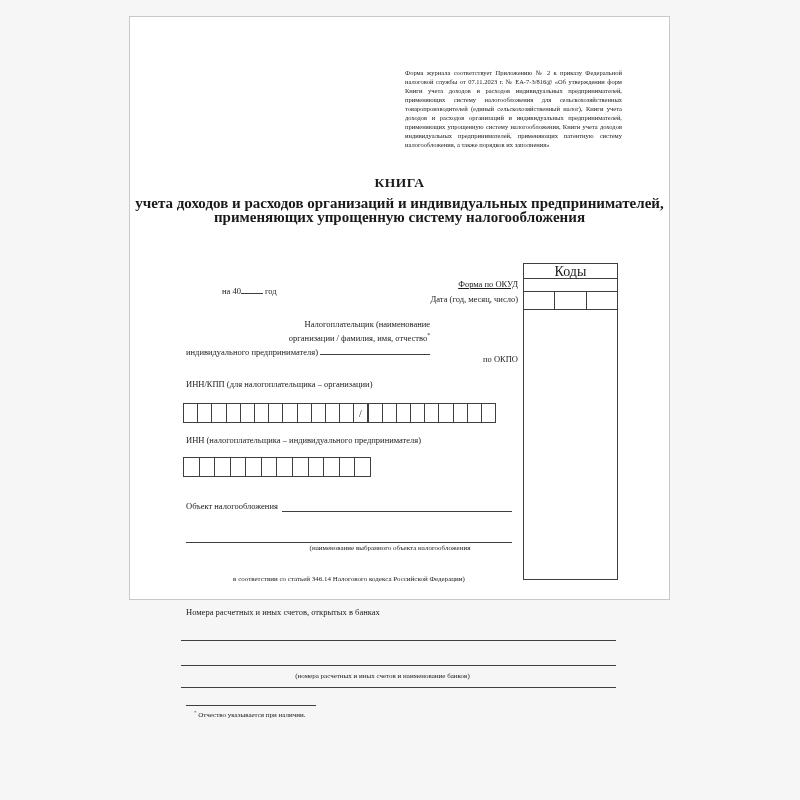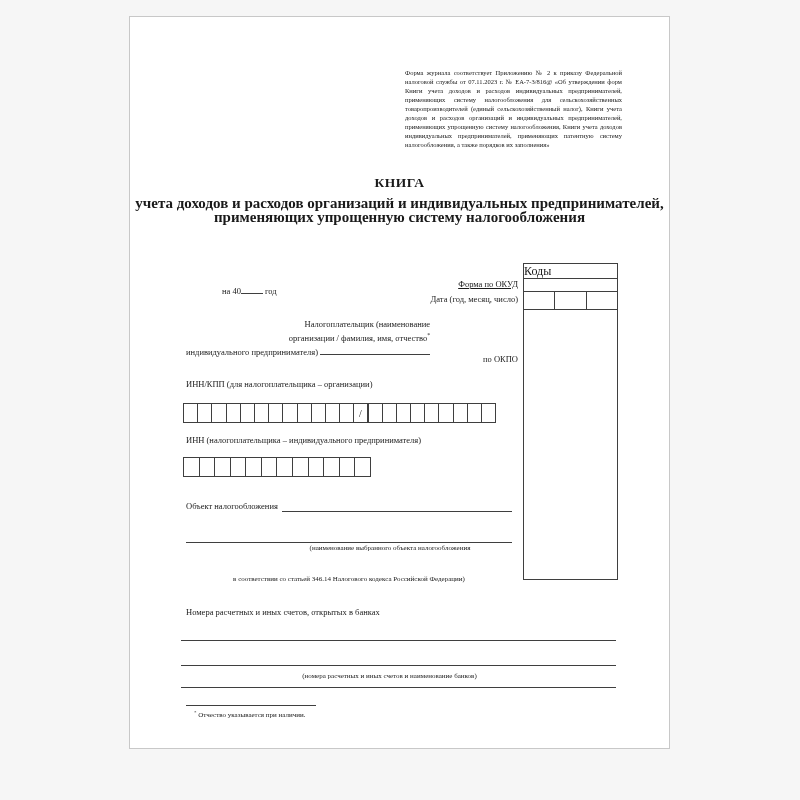--- a/index.html
+++ b/index.html
@@ -11,21 +11,21 @@
   }
   *{margin:0;padding:0;box-sizing:border-box;}
   html,body{width:800px;height:800px;}
   body{
     background:var(--canvas-bg);
     font-family:"Liberation Serif","DejaVu Serif",serif;
     color:var(--ink);
     position:relative;
   }
   .page{
-    position:absolute;left:129px;top:16px;width:541px;height:733px;
+    position:absolute;left:129px;top:16px;width:541px;height:584px;
     background:var(--page-bg);
     border:1px solid var(--page-border);
   }
   .abs{position:absolute;}
   .legal-note{
     left:275px;top:52px;width:217px;
     font-size:6.5px;line-height:1.38;text-align:justify;
     color:var(--ink);
   }
   .doc-title{
@@ -41,21 +41,21 @@
   .year-line{left:92px;top:268px;}
   .u-seg{display:inline-block;border-bottom:1px solid var(--line);height:9px;vertical-align:baseline;}
   .right-lbl{left:186px;width:202px;text-align:right;}
   .okud-lbl{top:262px;text-decoration:underline;}
   .date-lbl{top:277px;}
   .okpo-lbl{top:337px;}
   .codes-box{
     left:393px;top:246px;width:95px;height:317px;
     border:1px solid var(--line);
   }
-  .codes-head{height:15px;border-bottom:1px solid var(--line);text-align:left;font-size:12px;line-height:15px;}
+  .codes-head{height:15px;border-bottom:1px solid var(--line);text-align:center;font-size:14px;line-height:15px;}
   .codes-okud-row{height:13px;border-bottom:1px solid var(--line);}
   .codes-date-row{height:18px;border-bottom:1px solid var(--line);display:flex;}
   .codes-date-row .cell{flex:1;border-right:1px solid var(--line);}
   .codes-date-row .cell:last-child{border-right:none;}
   .taxpayer{left:56px;top:300px;line-height:14px;text-align:right;}
   .cells-row{display:flex;height:20px;}
   .cells-row .cell{
     flex:1;border:1px solid var(--line);margin-left:-1px;
     display:flex;align-items:center;justify-content:center;
     font-size:10px;
@@ -67,21 +67,21 @@
   .inn-lbl{left:56px;top:418px;}
   .taxobj-row{left:56px;top:484px;width:326px;display:flex;align-items:flex-end;}
   .taxobj-row .fill-line{flex:1;border-bottom:1px solid var(--line);height:10px;margin-left:4px;}
   .caption{font-size:7px;text-align:center;line-height:1.2;margin-top:28px;}
   .taxobj-cap1{left:130px;top:499px;width:260px;}
   .rule{border-bottom:1px solid var(--line);height:1px;}
   .taxobj-line2{left:56px;top:525px;width:326px;}
   .taxobj-cap2{left:56px;top:530px;width:326px;}
   .banks-lbl{left:56px;top:590px;}
   .bank-line1{left:51px;top:623px;width:435px;}
-  .bank-cap{left:42px;top:627px;width:435px;text-align:center;}
+  .bank-cap{left:35px;top:627px;width:435px;text-align:center;}
   .bank-line2{left:51px;top:648px;width:435px;}
   .bank-line3{left:51px;top:670px;width:435px;}
   .footnote-rule{left:56px;top:688px;width:130px;border-bottom:1px solid var(--line);height:1px;}
   .footnote{left:64px;top:694px;font-size:7px;}
   sup{font-size:70%;vertical-align:super;line-height:0;}
 </style>
 </head>
 <body>
 
 <div class="page">

